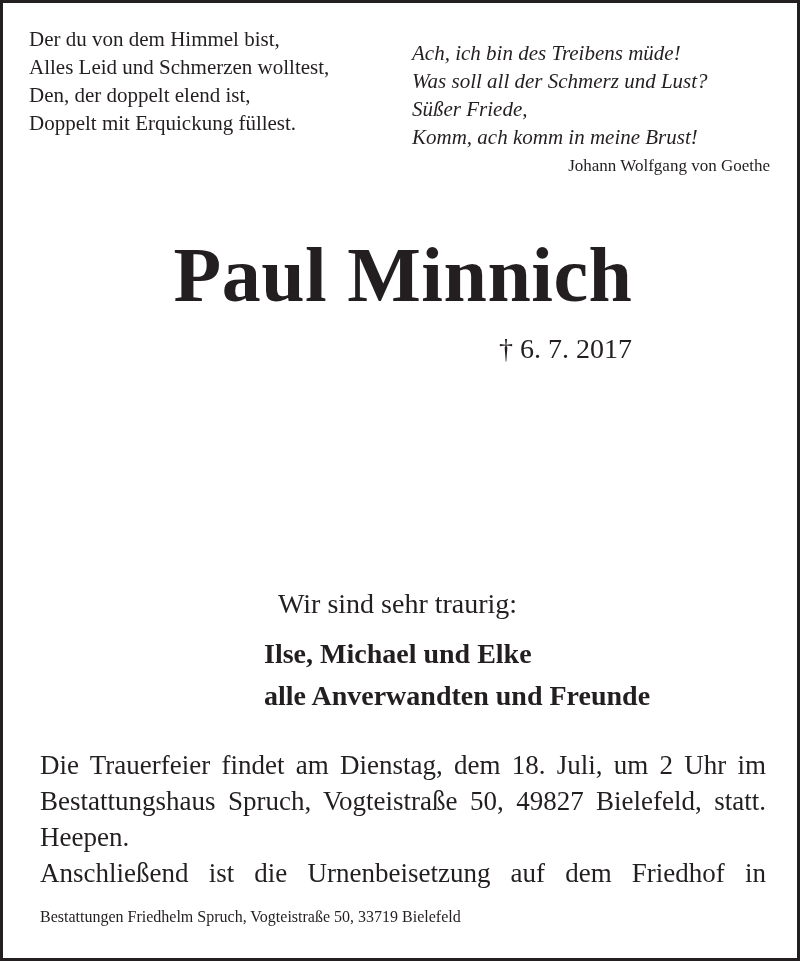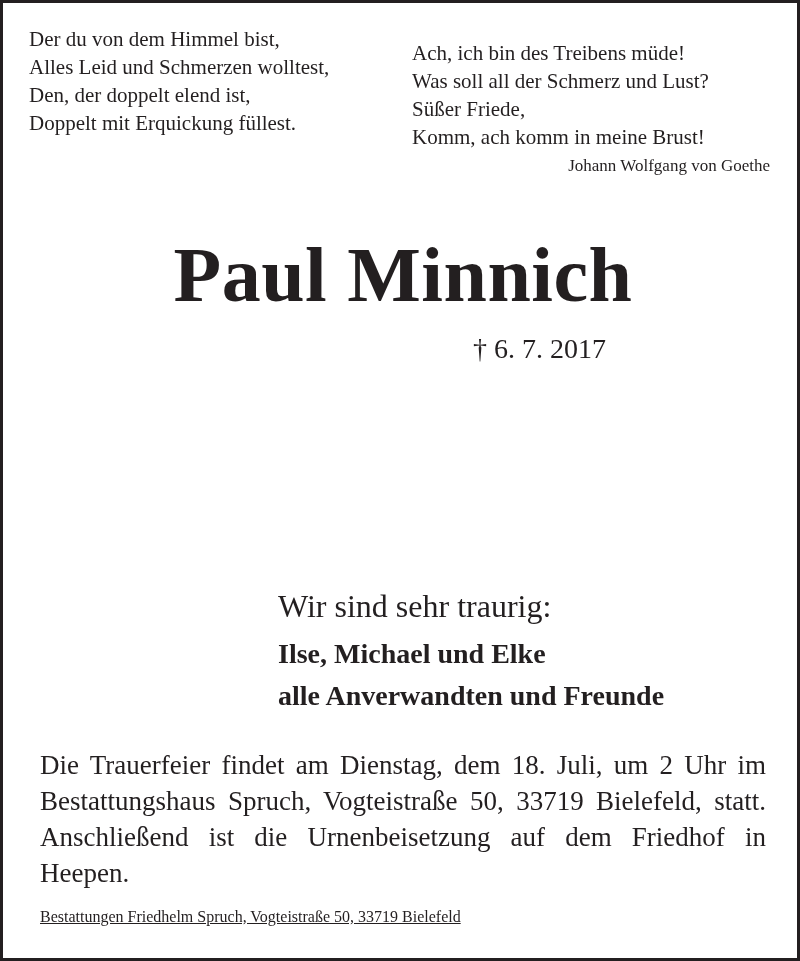--- a/index.html
+++ b/index.html
@@ -12,63 +12,62 @@
     background: #fff;
     color: #231f20;
     font-family: "Liberation Serif", "DejaVu Serif", serif;
   }
   .abs { position: absolute; white-space: nowrap; }
   .poem {
     font-size: 21px;
     line-height: 28px;
   }
   .poem-left { left: 26px; top: 22px; }
-  .poem-right { left: 409px; top: 36px; }
+  .poem-right { left: 409px; top: 36px; font-style: italic; }
   .poem .line { display: block; }
   .attribution {
     right: 27px; top: 153px;
     font-size: 17px;
   }
   .name {
     left: 0; width: 800px; top: 222px;
     text-align: center;
     font-size: 78px;
     font-weight: bold;
     line-height: 100px;
     letter-spacing: 0.5px;
   }
   .dates { font-size: 28px; top: 330px; }
   .date-birth { left: 174px; }
-  .date-death { left: 470px; }
+  .date-death { left: 496px; }
   .body-text {
     left: 37px; width: 726px;
     font-size: 27px;
     line-height: 36px;
     white-space: normal;
     text-align: justify;
   }
   .body-text .line { display: block; text-align: justify; text-align-last: justify; }
   .body-text .line.last { text-align-last: left; }
   .intro { top: 397px; }
   .mourners-lead {
     left: 275px; top: 585px;
-    font-size: 32px;
+    font-size: 28px;
   }
   .mourners {
-    left: 275px; top: 630px;
+    left: 261px; top: 630px;
     font-size: 28px;
     font-weight: bold;
     line-height: 42px;
   }
   .mourners .line { display: block; }
   .ceremony { top: 744px; }
   .footer {
     left: 37px; top: 905px;
     font-size: 16px;
-    text-decoration: underline;
   }
 </style>
 </head>
 <body>
 
 <div class="page">
 
   <div class="abs poem poem-left">
     <span class="line">Der du von dem Himmel bist,</span>
     <span class="line">Alles Leid und Schmerzen wolltest,</span>
@@ -92,20 +91,20 @@
 
   <div class="abs mourners-lead">Wir sind sehr traurig:</div>
 
   <div class="abs mourners">
     <span class="line">Ilse, Michael und Elke</span>
     <span class="line">alle Anverwandten und Freunde</span>
   </div>
 
   <div class="abs body-text ceremony">
     <span class="line">Die Trauerfeier findet am Dienstag, dem 18. Juli, um 2 Uhr im</span>
-    <span class="line">Bestattungshaus Spruch, Vogteistraße 50, 33719 Bielefeld,  statt.</span>
+    <span class="line">Bestattungshaus Spruch, Vogteistraße 50, 49827 Bielefeld,  statt.</span>
+    <span class="line last">Heepen.</span>
     <span class="line">Anschließend ist die Urnenbeisetzung auf dem Friedhof in</span>
-    <span class="line last">Heepen.</span>
   </div>
 
   <div class="abs footer">Bestattungen Friedhelm Spruch, Vogteistraße 50, 33719 Bielefeld</div>
 
 </div>
 
 </body></html>

